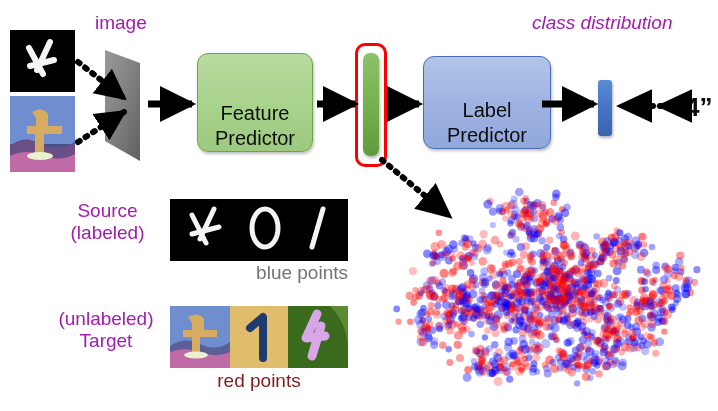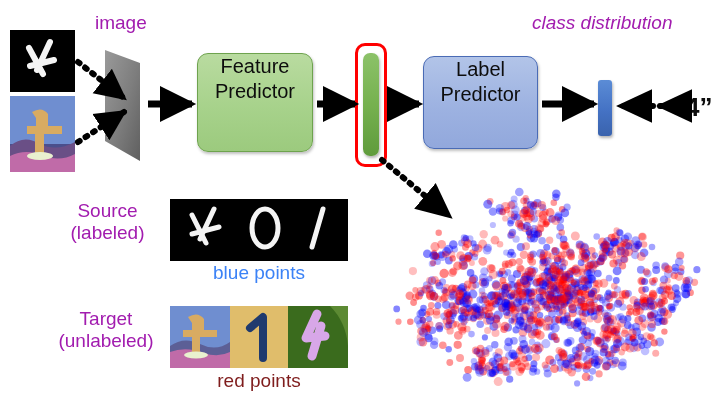--- a/index.html
+++ b/index.html
@@ -8,21 +8,21 @@
   .abs{position:absolute;}
   .lbl{font-size:19px;line-height:22px;color:#a21caf;white-space:nowrap;}
   .lbl-c{text-align:center;}
 
   
   .thumb{position:absolute;overflow:hidden;}
   .mnist-src{background:#000;}
 
   
   .procbox{position:absolute;border-radius:11px;display:flex;flex-direction:column;
-           align-items:center;justify-content:flex-start;box-sizing:border-box;}
+           align-items:center;justify-content:flex-end;box-sizing:border-box;}
   .procbox span{font-size:20px;line-height:25px;color:#0d0d0d;}
   .box-green{background:linear-gradient(180deg,#b9dba0 0%,#a7d28b 55%,#9cca7e 100%);
              border:1px solid #6ea34e;box-shadow:1px 2px 3px rgba(0,0,0,.25);}
   .box-blue{background:linear-gradient(180deg,#b2c4e8 0%,#9db2e1 55%,#92a8dc 100%);
             border:1px solid #4a6bb5;box-shadow:1px 2px 3px rgba(0,0,0,.25);}
 
   
   .featbar{position:absolute;border-radius:7px;
            background:linear-gradient(180deg,#8cc269 0%,#76b14f 50%,#5f9b3c 100%);
            box-shadow:1px 2px 3px rgba(0,0,0,.3);}
@@ -74,21 +74,21 @@
 </div>
 
 <div class="procbox box-green" style="left:197px;top:53px;width:116px;height:99px;">
   <span>Feature</span>
   <span>Predictor</span>
 </div>
 
 <div class="redbox" style="left:355px;top:43px;width:32px;height:124px;"></div>
 <div class="featbar" style="left:363px;top:53px;width:16px;height:103px;"></div>
 
-<div class="procbox box-blue" style="left:423px;top:56px;width:115px;height:93px;">
+<div class="procbox box-blue" style="left:423px;top:56px;width:128px;height:93px;">
   <span>Label</span>
   <span>Predictor</span>
 </div>
 
 <div class="outbar" style="left:598px;top:80px;width:14px;height:56px;"></div>
 
 <div class="quote" style="left:672px;top:92px;">“4”</div>
 
 <div class="abs lbl lbl-c" style="left:45px;top:200px;width:125px;">
   <div>Source</div>
@@ -96,25 +96,25 @@
 </div>
 
 <div class="thumb mnist-src" style="left:170px;top:199px;width:178px;height:62px;">
   <svg width="178" height="62" viewBox="0 0 178 62">
     <path d="M22 16 L36 44 M44 10 L30 40 M22 35 L49 28" stroke="#f4f4f4" stroke-width="5" stroke-linecap="round" fill="none"></path>
     <ellipse cx="95" cy="29" rx="13" ry="19" stroke="#f4f4f4" stroke-width="5" fill="none"></ellipse>
     <path d="M153 10 L142 48" stroke="#f4f4f4" stroke-width="5" stroke-linecap="round" fill="none"></path>
   </svg>
 </div>
 
-<div class="ptlabel lbl-c" style="left:170px;top:262px;width:178px;color:#3b82f6;">blue points</div>
+<div class="ptlabel lbl-c" style="left:170px;top:262px;width:178px;color:#737373;text-align:right;">blue points</div>
 
 <div class="abs lbl lbl-c" style="left:36px;top:308px;width:140px;">
+  <div>(unlabeled)</div>
   <div>Target</div>
-  <div>(unlabeled)</div>
 </div>
 
 <div class="thumb" style="left:170px;top:306px;width:178px;height:62px;">
   <svg width="178" height="62" viewBox="0 0 178 62">
 
     <rect x="0" y="0" width="60" height="62" fill="#6f8ed0"></rect>
     <path d="M0 40 Q14 30 30 38 Q46 46 60 36 L60 52 L0 52 Z" fill="#5c5f96"></path>
     <path d="M0 46 Q16 40 34 47 Q48 52 60 46 L60 62 L0 62 Z" fill="#c06ba8"></path>
     <path d="M18 11 Q28 5 34 13 L34 24 L47 24 L47 31 L30 31 L30 48 L22 48 L22 31 L13 31 L13 24 L22 24 L22 17 Z" fill="#d8ab62"></path>
     <ellipse cx="26" cy="49" rx="12" ry="3.5" fill="#e9f1cf"></ellipse>

